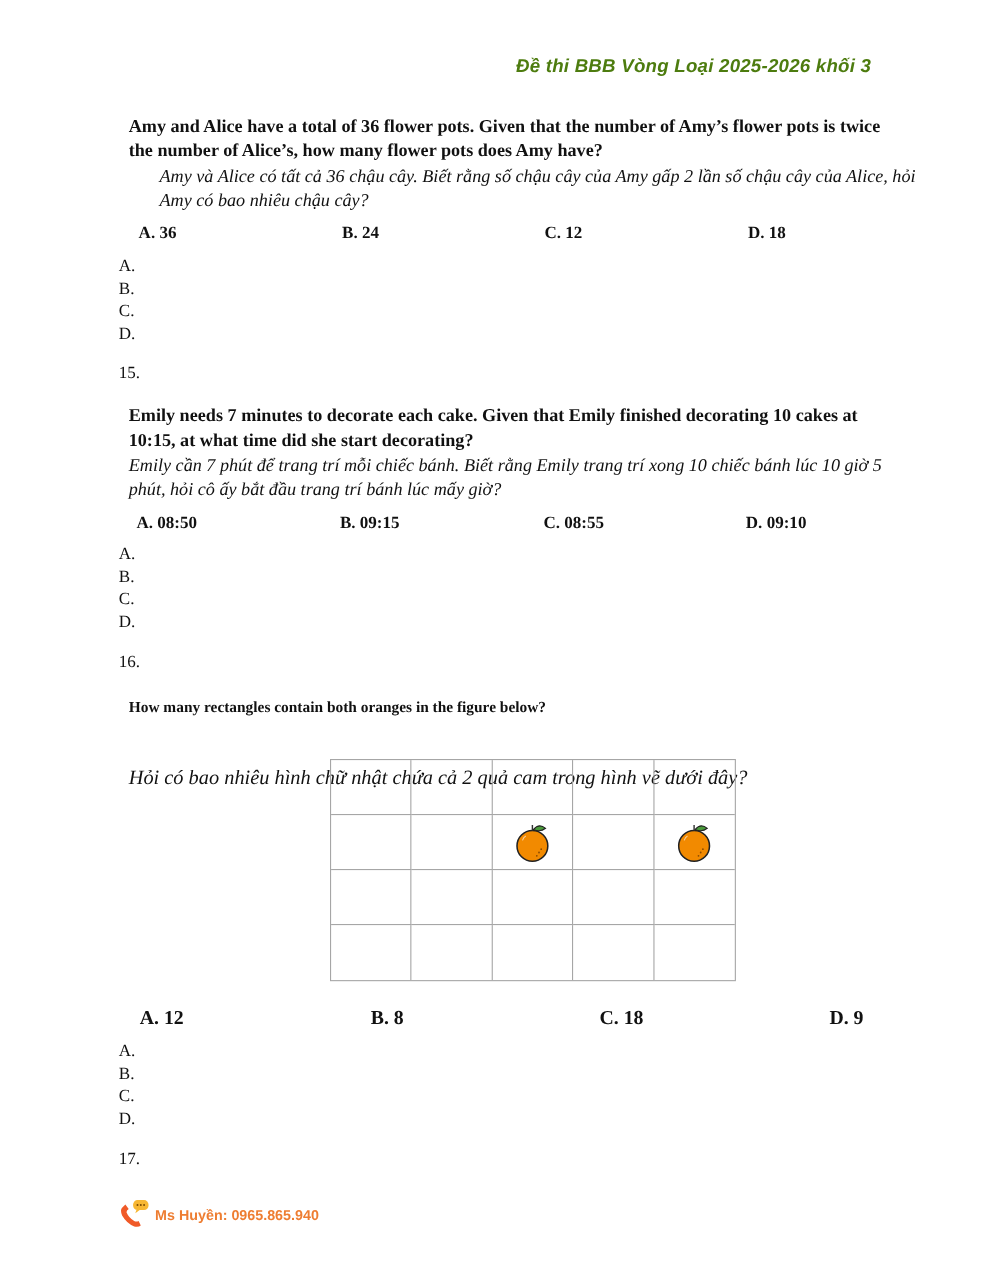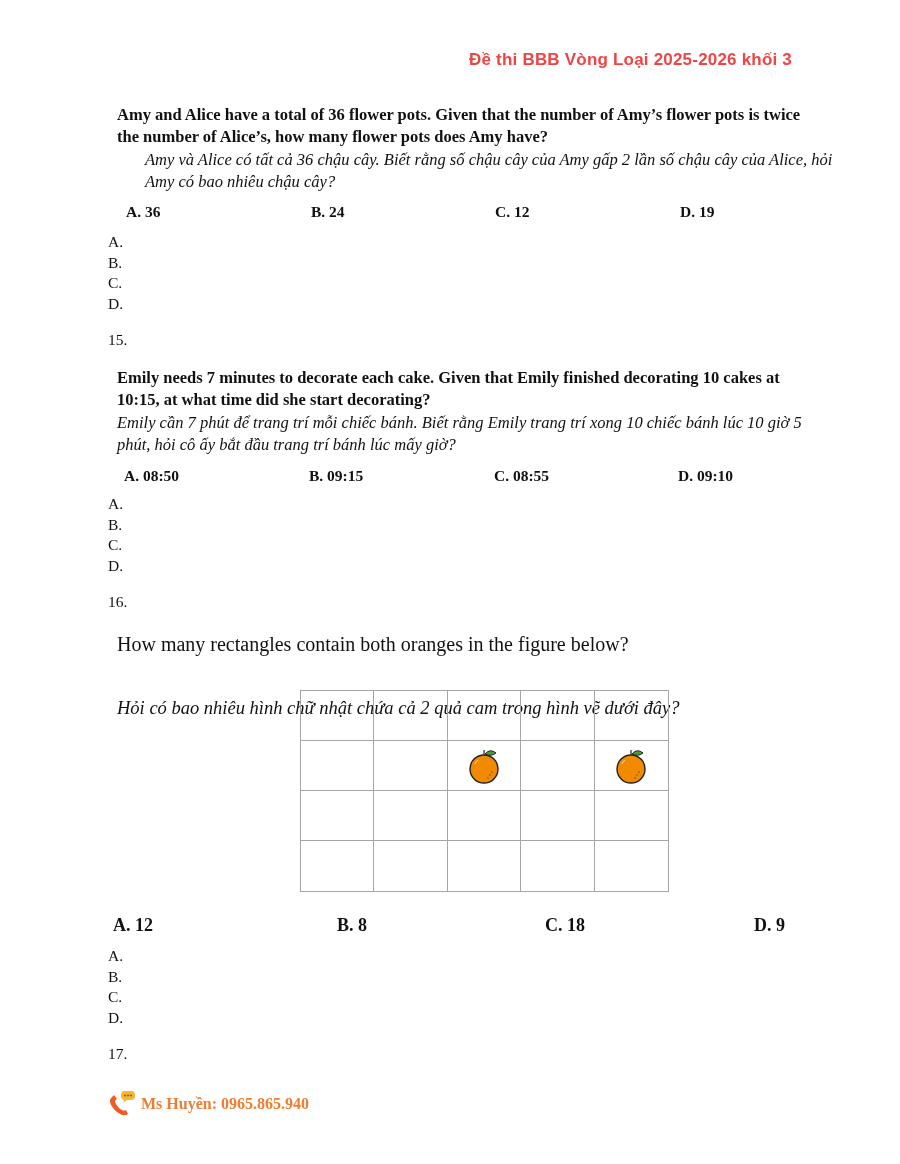--- a/index.html
+++ b/index.html
@@ -1,53 +1,53 @@
 <!DOCTYPE html>
 <html><head>
 <meta charset="utf-8">
 <style>
   html, body { margin:0; padding:0; background:#ffffff; }
   body { width:900px; height:1164px; position:relative; overflow:hidden;
          font-family:"Liberation Serif", "DejaVu Serif", serif; color:#111; }
   .header-title { position:absolute; top:50px; right:108px;
-    font-family:"Liberation Sans", "DejaVu Sans", sans-serif; font-weight:bold; 
-    font-size:17px; color:#ef4444; letter-spacing:0.2px; }
+    font-family:"Liberation Sans", "DejaVu Sans", sans-serif; font-weight:bold; font-style:italic;
+    font-size:17px; color:#4d7c0f; letter-spacing:0.2px; }
   .q-en { position:absolute; left:117px; width:700px; font-weight:bold; font-size:16.5px; line-height:22px; }
   .q-vi { position:absolute; left:117px; width:700px; font-style:italic; font-size:16.5px; line-height:22px; }
   .opts { position:absolute; left:0; width:796px; height:22px; font-weight:bold; font-size:15.5px; }
   .opt { position:absolute; top:0; }
   .letters { position:absolute; left:108px; font-size:15.5px; line-height:20.5px; }
   .letters div { height:20.5px; }
   .qnum { position:absolute; left:108px; font-size:15.5px; }
-  .q-en-lg { position:absolute; left:117px; width:720px; font-weight:normal; font-size:20px; line-height:24px; }
+  .q-en-lg { position:absolute; left:117px; width:720px; font-weight:bold; font-size:14px; line-height:24px; }
   .q-vi-lg { position:absolute; left:117px; width:720px; font-style:italic; font-size:18.5px; line-height:24px; }
   .opts-lg { position:absolute; left:0; width:900px; font-weight:bold; font-size:18px; }
   .grid { position:absolute; left:300px; top:690px; width:369px; height:202px;
     display:grid; grid-template-columns:repeat(5,1fr); grid-template-rows:repeat(4,1fr);
     border:1px solid #a6a6a6; box-sizing:border-box; }
   .cell { border-right:1px solid #a6a6a6; border-bottom:1px solid #a6a6a6; position:relative; box-sizing:border-box; }
   .cell:nth-child(5n) { border-right:none; }
   .cell:nth-last-child(-n+5) { border-bottom:none; }
   .orange { position:absolute; left:50%; top:50%; transform:translate(-50%,-50%); width:36px; height:38px; }
   .footer { position:absolute; left:107px; top:1090px; display:flex; align-items:center; gap:4px;
-    font-family:Liberation Serif, serif; font-weight:bold; font-size:16px; color:#ee7d31;justify-content:center; }
+    font-family:Liberation Sans, sans-serif; font-weight:bold; font-size:13px; color:#ee7d31;justify-content:center; }
   .phone-icon { width:30px; height:28px; }
 </style>
 </head>
 <body>
 
 <div class="header-title">Đề thi BBB Vòng Loại 2025-2026 khối 3</div>
 
 <div class="q-en" style="top:104px;">Amy and Alice have a total of 36 flower pots. Given that the number of Amy’s flower pots is twice the number of Alice’s, how many flower pots does Amy have?</div>
 <div class="q-vi" style="top:149px;margin-left:28px;">Amy và Alice có tất cả 36 chậu cây. Biết rằng số chậu cây của Amy gấp 2 lần số chậu cây của Alice, hỏi Amy có bao nhiêu chậu cây?</div>
 <div class="opts" style="top:203px;">
   <span class="opt" style="left:126px;">A. 36</span>
   <span class="opt" style="left:311px;">B. 24</span>
   <span class="opt" style="left:495px;">C. 12</span>
-  <span class="opt" style="left:680px;">D. 19</span>
+  <span class="opt" style="left:680px;">D. 18</span>
 </div>
 <div class="letters" style="top:232px;">
   <div>A.</div>
   <div>B.</div>
   <div>C.</div>
   <div>D.</div>
 </div>
 <div class="qnum" style="top:331px;">15.</div>
 
 <div class="q-en" style="top:367px;">Emily needs 7 minutes to decorate each cake. Given that Emily finished decorating 10 cakes at 10:15, at what time did she start decorating?</div>
@@ -109,21 +109,21 @@
   <div class="cell"></div>
 
   <div class="cell"></div>
   <div class="cell"></div>
   <div class="cell"></div>
   <div class="cell"></div>
   <div class="cell"></div>
 </div>
 
 <div class="opts-lg" style="top:915px;">
-  <span class="opt" style="left:113px;">A. 12</span>
+  <span class="opt" style="left:127px;">A. 12</span>
   <span class="opt" style="left:337px;">B. 8</span>
   <span class="opt" style="left:545px;">C. 18</span>
   <span class="opt" style="left:754px;">D. 9</span>
 </div>
 <div class="letters" style="top:946px;">
   <div>A.</div>
   <div>B.</div>
   <div>C.</div>
   <div>D.</div>
 </div>

